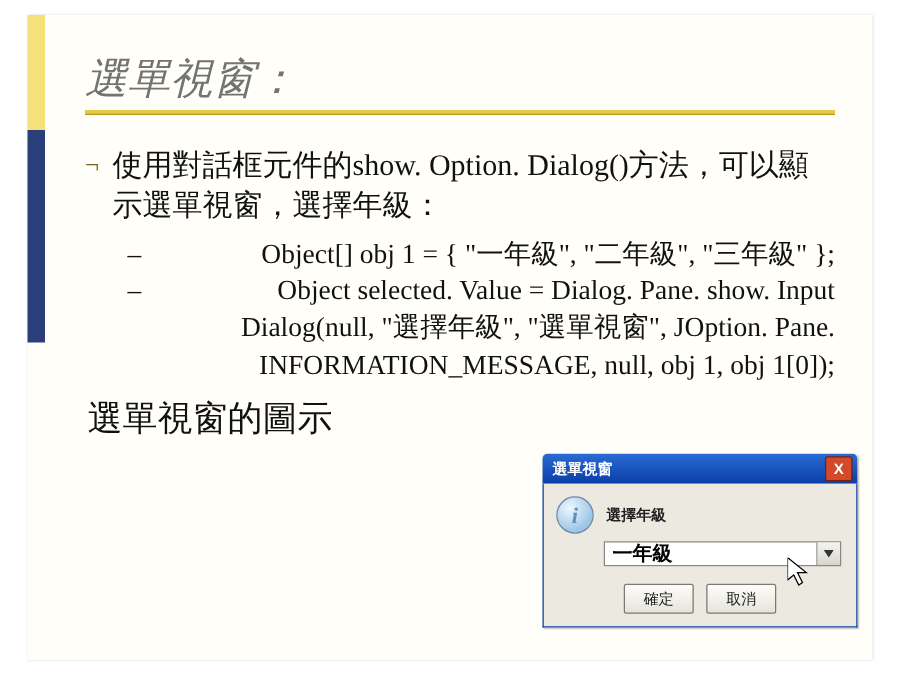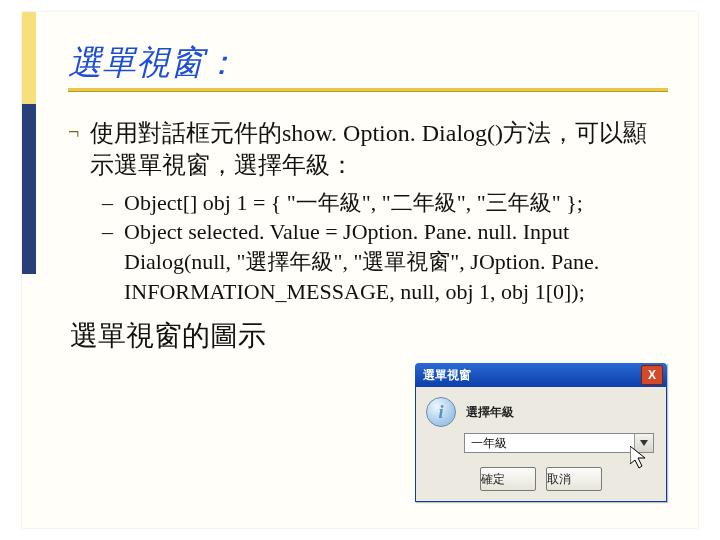--- a/index.html
+++ b/index.html
@@ -33,21 +33,21 @@
     position: absolute;
     left: 0; top: 92px;
     width: 14px; height: 170px;
     background: #2a3e7a;
   }
   h1.title {
     font-style: italic;
     font-family: "Times New Roman", "PMingLiU", serif;
     font-size: 34px;
     margin: 8px 0 2px 0;
-    color: #1d4ed8;
+    color: #737373;
     font-weight: normal;
   }
   .title-underline {
     height: 3px;
     background: #e6c94a;
     box-shadow: 0 1px 0 #b99a1a;
     margin-bottom: 26px;
     width: 600px;
   }
   .body {
@@ -74,31 +74,31 @@
     line-height: 1.35;
   }
   .sub-row {
     display: flex;
     align-items: flex-start;
   }
   .dash {
     flex: 0 0 22px;
     text-align: left;
   }
-  .sub-text { flex: 1; }
+  .sub-text { flex: 1; text-align: right; }
   .caption {
     font-size: 28px;
     margin-top: 10px;
     margin-left: 2px;
   }
 
   
   .dialog {
     position: absolute;
-    right: 31px;
+    right: 12px;
     bottom: 26px;
     width: 252px;
     font-family: Tahoma, "Microsoft JhengHei", sans-serif;
     font-size: 12px;
     box-shadow: 1px 1px 1px rgba(0,0,0,0.25);
   }
   .dlg-titlebar {
     height: 24px;
     background: linear-gradient(to bottom, #2a6ad4 0%, #0b3ea8 100%);
     color: #fff;
@@ -164,21 +164,22 @@
     border: 1px solid #888;
     display: flex;
     align-items: center;
     box-sizing: border-box;
     margin-bottom: 14px;
     position: relative;
   }
   .dlg-combo-text {
     flex: 1;
     padding: 16px 6px;
-    font-size: 12px;
+    font-size: 16px;
+    font-weight: bold;
   }
   .dlg-combo-btn {
     width: 18px;
     height: 100%;
     background: linear-gradient(to bottom, #f4f4f0, #d8d6cc);
     border-left: 1px solid #999;
     display: flex;
     align-items: center;
     justify-content: center;
   }
@@ -190,21 +191,21 @@
   }
   .dlg-btn {
     min-width: 54px;
     height: 22px;
     background: linear-gradient(to bottom, #fdfdfb, #e6e4da);
     border: 1px solid #7a7a72;
     border-radius: 2px;
     font-size: 12px;
     display: flex;
     align-items: center;
-    justify-content: flex-start;
+    justify-content: center;
     color: #222;
   }
   .cursor {
     position: absolute;
     right: 48px;
     bottom: 58px;
     pointer-events: none;
   }
 </style>
 </head>
@@ -223,21 +224,21 @@
       <div class="bullet-text">使用對話框元件的show. Option. Dialog()方法，可以顯示選單視窗，選擇年級：</div>
     </div>
 
     <div class="sub">
       <div class="sub-row">
         <div class="dash">–</div>
         <div class="sub-text">Object[] obj 1 = { "一年級", "二年級", "三年級" };</div>
       </div>
       <div class="sub-row">
         <div class="dash">–</div>
-        <div class="sub-text">Object selected. Value = JOption. Pane. null. Input</div>
+        <div class="sub-text">Object selected. Value = Dialog. Pane. show. Input</div>
       </div>
       <div class="sub-row">
         <div class="dash"></div>
         <div class="sub-text">Dialog(null, "選擇年級", "選單視窗", JOption. Pane. INFORMATION_MESSAGE, null, obj 1, obj 1[0]);</div>
       </div>
     </div>
 
     <div class="caption">選單視窗的圖示</div>
   </div>
 

